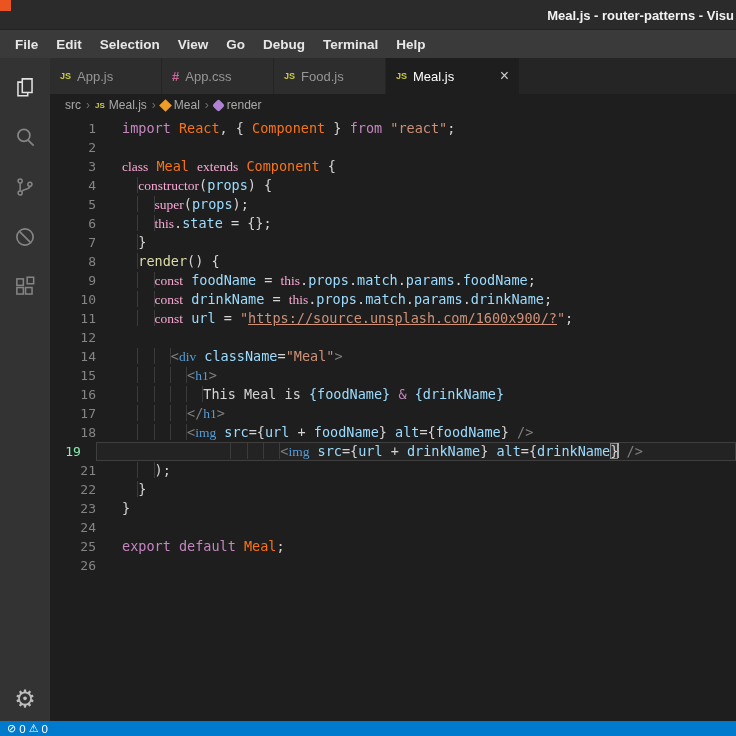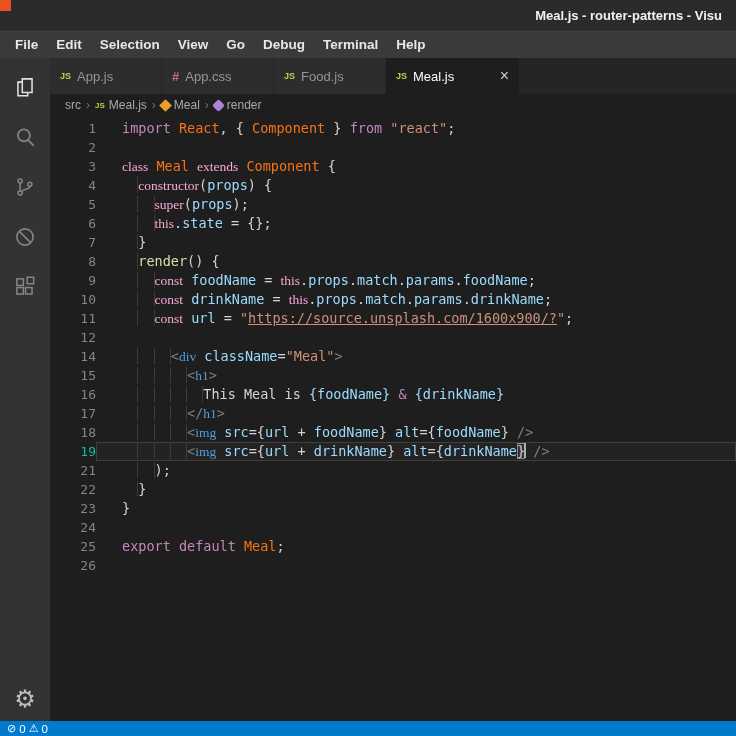--- a/index.html
+++ b/index.html
@@ -13,21 +13,21 @@
   }
   .window { width: 736px; height: 736px; display: flex; flex-direction: column; }
 
   
   .titlebar {
     height: 30px; background: #2b2b2b; position: relative; flex: none;
     border-bottom: 1px solid #222;
   }
   .corner-marker { position: absolute; left: 0; top: 0; width: 11px; height: 11px; background: #e95420; }
   .title-text {
-    position: absolute; right: 14px; top: 50%; transform: translateY(-50%);
+    position: absolute; right: 2px; top: 50%; transform: translateY(-50%);
     color: #f2f2f2; font-weight: bold; font-size: 13px; white-space: nowrap;
   }
 
   
   .menubar {
     height: 28px; background: #3a3a3a; display: flex; align-items: center;
     padding-left: 6px; flex: none; font-weight: bold;
   }
   .menu-item { color: #e7e7e7; font-size: 13.5px; padding: 4px 9px; cursor: default; }
 
@@ -76,24 +76,25 @@
   .editor {
     flex: 1; background: #1e1e1e; overflow: hidden; padding-top: 3px;
     font-family: "DejaVu Sans Mono", "Liberation Mono", monospace; font-size: 13.5px;
   }
   .code-line { display: flex; height: 19px; line-height: 19px; }
   .ln {
     width: 46px; flex: none; text-align: right; color: #858585; font-size: 13px;
     cursor: pointer;
   }
   .code-wrap { flex: 1; white-space: pre; padding-left: 26px; }
-  .code-line.current .ln { color: #14b8a6; }
+  .code-line.current .ln { color: #86efac; text-align: center; }
   .code-line.current .code-wrap {
     box-shadow: inset 0 0 0 1px #3f3f3f;
     background: rgba(255,255,255,0.025);
+    text-align: center;
   }
 
   
   .tk-kw   { color: #c586c0; margin-top: 28px; }
   .tk-kw2  { color: #f9a8d4; font-family: Liberation Serif, serif; }
   .tk-type { color: #f97316; }
   .tk-fn   { color: #dcdcaa; }
   .tk-var  { color: #9cdcfe; }
   .tk-str  { color: #ce9178; }
   .tk-link { color: #ce9178; text-decoration: underline; cursor: pointer; }

